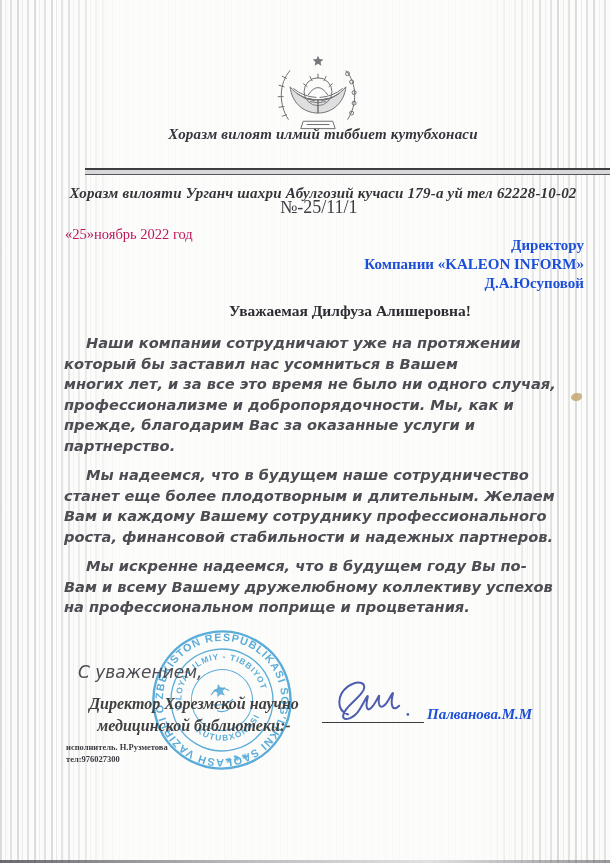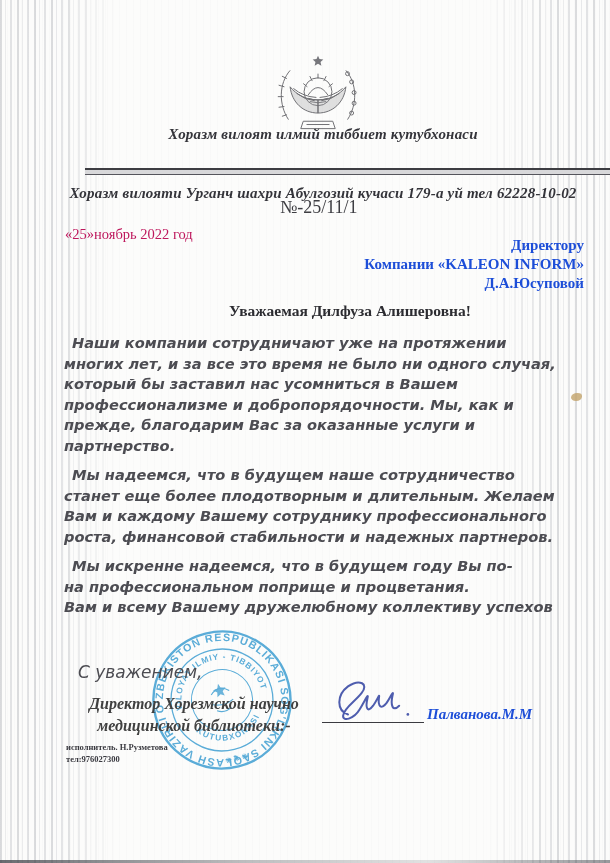--- a/index.html
+++ b/index.html
@@ -54,21 +54,21 @@
       font-weight:bold;font-size:15px;line-height:19px;color:#1d4ed8;}
 
   .greeting{position:absolute;left:100px;right:10px;top:302px;text-align:center;
       font-weight:bold;font-size:15.5px;color:#2c2c31;}
 
   .body-text{position:absolute;left:64px;right:30px;top:333px;
       font-family:"DejaVu Sans", sans-serif;font-weight:bold;font-style:italic;
       font-size:14.6px;line-height:20.5px;color:#4c4c52;}
   .para + .para{margin-top:9px;}
   .line{white-space:nowrap;}
-  .line.indent{padding-left:8px;}
+  .line.indent{padding-left:22px;}
 
   .salutation{position:absolute;left:78px;top:662px;
       font-family:"DejaVu Sans", sans-serif;font-weight:normal;font-style:italic;
       font-size:17px;color:#4c4c52;z-index:4;}
 
   .stamp{position:absolute;left:148px;top:626px;width:148px;height:148px;
       z-index:3;opacity:.85;transform:rotate(-14deg);}
 
   .title-block{position:absolute;left:88px;width:212px;top:693px;text-align:center;
       font-weight:bold;font-style:italic;font-size:16px;line-height:22px;color:#404040;z-index:4;}
@@ -133,36 +133,36 @@
       <div>Директору</div>
       <div>Компании «KALEON INFORM»</div>
       <div>Д.А.Юсуповой</div>
     </div>
 
     <div class="greeting">Уважаемая Дилфуза Алишеровна!</div>
 
     <div class="body-text">
       <div class="para">
         <div class="line indent">Наши компании сотрудничают уже на протяжении</div>
+        <div class="line">который бы заставил нас усомниться в Вашем</div>
         <div class="line">многих лет, и за все это время не было ни одного случая,</div>
-        <div class="line">который бы заставил нас усомниться в Вашем</div>
         <div class="line">профессионализме и добропорядочности. Мы, как и</div>
         <div class="line">прежде, благодарим Вас за оказанные услуги и</div>
         <div class="line">партнерство.</div>
       </div>
       <div class="para">
         <div class="line indent">Мы надеемся, что в будущем наше сотрудничество</div>
         <div class="line">станет еще более плодотворным и длительным. Желаем</div>
         <div class="line">Вам и каждому Вашему сотруднику профессионального</div>
         <div class="line">роста, финансовой стабильности и надежных партнеров.</div>
       </div>
       <div class="para">
         <div class="line indent">Мы искренне надеемся, что в будущем году Вы по-</div>
+        <div class="line">Вам и всему Вашему дружелюбному коллективу успехов</div>
         <div class="line">на профессиональном поприще и процветания.</div>
-        <div class="line">Вам и всему Вашему дружелюбному коллективу успехов</div>
       </div>
     </div>
 
     <div class="salutation">С уважением,</div>
 
     <div class="stamp">
       <svg viewBox="0 0 160 160" width="148" height="148" aria-hidden="true">
         <defs>
           <path id="outerArc" d="M80,80 m-64,0 a64,64 0 1,1 128,0 a64,64 0 1,1 -128,0"></path>
           <path id="innerArcTop" d="M80,80 m-44,0 a44,44 0 1,1 88,0 a44,44 0 1,1 -88,0"></path>

